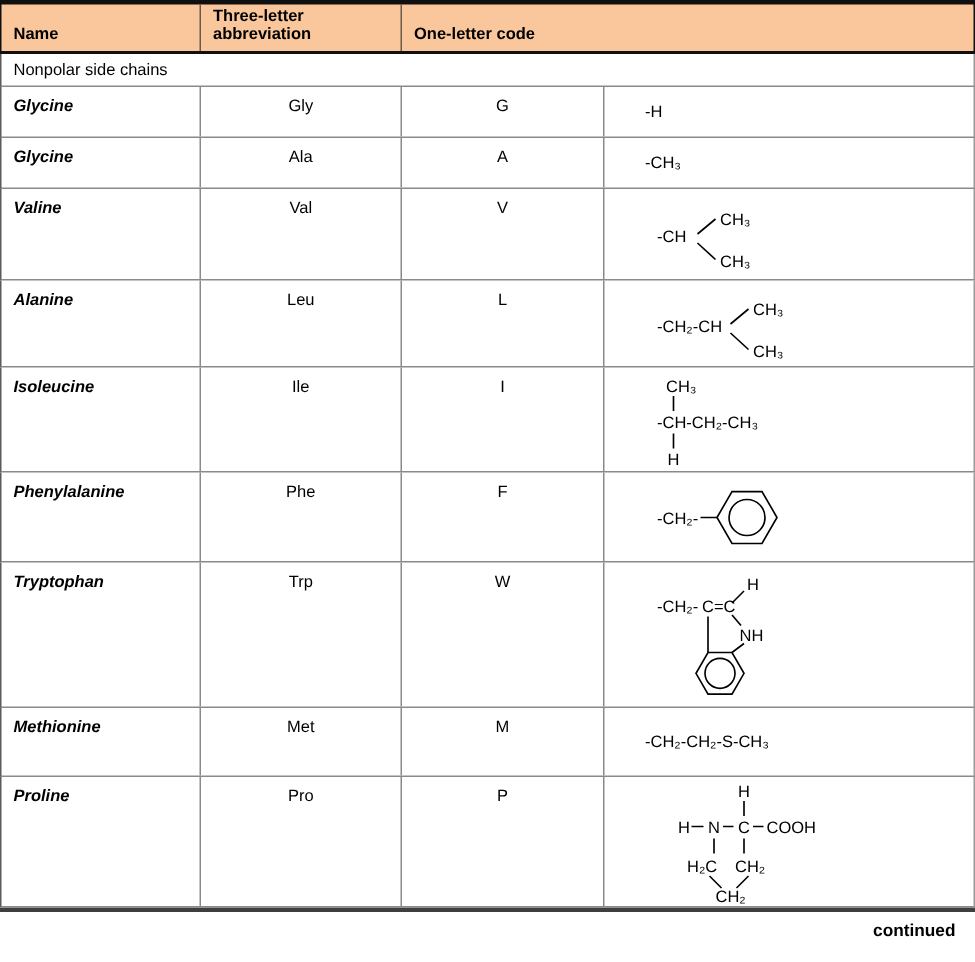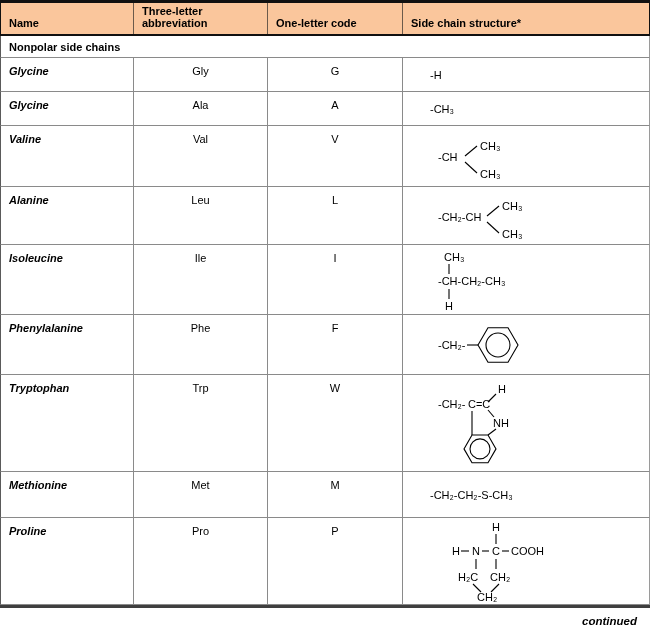--- a/index.html
+++ b/index.html
@@ -17,50 +17,49 @@
     border-left:1px solid #101010; border-right:1px solid #101010;
   }
   .th {
     display:flex; align-items:flex-end;
     padding:2px 6px 5px 8px; font-weight:bold; line-height:12px;
   }
   .th + .th { border-left:1px solid #6b5a4a; }
   .c1 { width:132px; } .c2 { width:134px; } .c3 { width:135px; } .c4 { flex:1; }
   .section-row {
     height:22px; display:flex; align-items:center; padding-left:8px;
-    font-weight:bold; border-bottom:1px solid #8a8a8a;
+    font-weight:normal; border-bottom:1px solid #8a8a8a;
     border-left:1px solid #5a5a5a; border-right:1px solid #9a9a9a;
   }
   .row {
     display:flex; border-bottom:1px solid #8a8a8a;
     border-left:1px solid #5a5a5a; border-right:1px solid #9a9a9a;
   }
   .cell { padding-top:7px; }
   .cell + .cell { border-left:1px solid #8a8a8a; }
   .name { font-weight:bold; padding-left:8px;font-style:italic; }
   .abbr, .code { text-align:center; }
   .structure { display:flex; align-items:center; padding-top:0; padding-left:27px; }
   .structure svg { margin-left:8px; display:block; }
   svg text { font-size:11px; font-family:"Liberation Sans","DejaVu Sans",sans-serif; fill:#000; }
   svg line, svg polygon, svg circle { stroke:#000; stroke-width:1.1; fill:none; }
   .continued {
     position:absolute; right:13px; top:615px;
-    font-style:italic; font-weight:bold; font-size:11.5px;
+    font-weight:bold; font-size:11.5px;
   }
 </style>
 </head>
 <body>
 
 <div class="amino-table">
 
   <div class="thead">
     <div class="th c1">Name</div>
     <div class="th c2">Three-letter abbreviation</div>
     <div class="th c3">One-letter code</div>
-    <div class="th c4">Side chain structure*</div>
   </div>
 
   <div class="section-row">Nonpolar side chains</div>
 
   <div class="row" style="height:34px">
     <div class="cell name c1">Glycine</div>
     <div class="cell abbr c2">Gly</div>
     <div class="cell code c3">G</div>
     <div class="cell structure c4">
       <span>-H</span>

